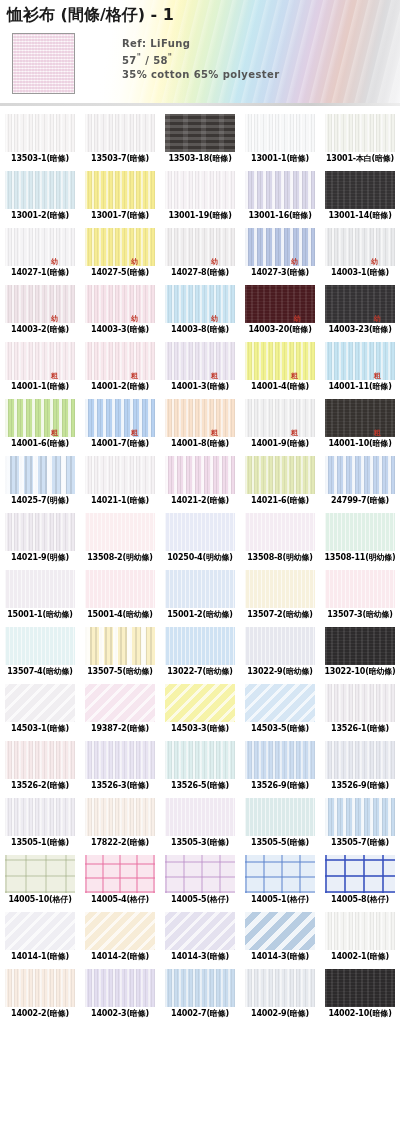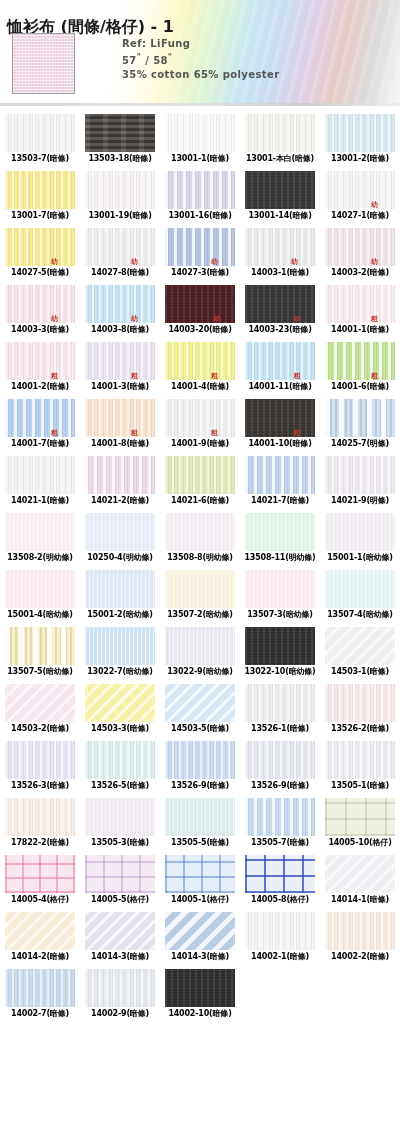--- a/index.html
+++ b/index.html
@@ -70,21 +70,21 @@
   .header-rule {
     position: absolute;
     left: 0; bottom: 4px;
     width: 400px; height: 3px;
     background: linear-gradient(90deg,
       #c9c9c9 0%, #d8d8d8 45%, #bdbdbd 78%, #e8e8e8 100%);
     opacity: 0.75;
   }
   .page-title {
     position: absolute;
-    left: 7px; top: 17px;
+    left: 7px; top: 5px;
     font-family: "DejaVu Sans", "Liberation Sans", sans-serif;
     font-size: 16px;
     font-weight: bold;
     color: #1a1a1a;
     letter-spacing: 0px;
     white-space: nowrap;
     z-index: 4;
   }
   .header-swatch {
     position: absolute;
@@ -192,20 +192,26 @@
     </div>
     <div class="spec-line">35% cotton 65% polyester</div>
   </div>
 
   <div class="header-rule"></div>
 </div>
 
 <div class="grid" id="swatch-grid">
     <div class="cell">
       <div class="sw">
+        <div class="tex" style="background: repeating-linear-gradient(90deg, rgba(255, 255, 255, 0.62) 0px, rgba(255, 255, 255, 0.62) 2px, rgba(255, 255, 255, 0) 2px, rgba(255, 255, 255, 0) 7px), repeating-linear-gradient(90deg, rgba(0, 0, 0, 0.055) 0px, rgba(0, 0, 0, 0.055) 1px, rgba(0, 0, 0, 0) 1px, rgba(0, 0, 0, 0) 3px), rgb(246, 244, 244);"></div>
+      </div>
+      <div class="cap">13503-1(暗條)</div>
+    </div>
+    <div class="cell">
+      <div class="sw">
         <div class="tex" style="background: repeating-linear-gradient(90deg, rgba(255, 255, 255, 0.62) 0px, rgba(255, 255, 255, 0.62) 2px, rgba(255, 255, 255, 0) 2px, rgba(255, 255, 255, 0) 7px), repeating-linear-gradient(90deg, rgba(0, 0, 0, 0.055) 0px, rgba(0, 0, 0, 0.055) 1px, rgba(0, 0, 0, 0) 1px, rgba(0, 0, 0, 0) 3px), rgb(244, 242, 243);"></div>
       </div>
       <div class="cap">13503-7(暗條)</div>
     </div>
     <div class="cell">
       <div class="sw">
         <div class="tex" style="background: repeating-linear-gradient(0deg, rgba(255, 255, 255, 0.16) 0px, rgba(255, 255, 255, 0.16) 3px, rgba(0, 0, 0, 0) 3px, rgba(0, 0, 0, 0) 6px), repeating-linear-gradient(90deg, rgba(255, 255, 255, 0.1) 0px, rgba(255, 255, 255, 0.1) 5px, rgba(0, 0, 0, 0) 5px, rgba(0, 0, 0, 0) 18px), rgb(59, 55, 53);"></div>
       </div>
       <div class="cap">13503-18(暗條)</div>
     </div>
@@ -392,21 +398,21 @@
     <div class="cell">
       <div class="sw">
         <div class="tex" style="background: repeating-linear-gradient(90deg, rgba(255, 255, 255, 0.62) 0px, rgba(255, 255, 255, 0.62) 2px, rgba(255, 255, 255, 0) 2px, rgba(255, 255, 255, 0) 7px), repeating-linear-gradient(90deg, rgba(0, 0, 0, 0.055) 0px, rgba(0, 0, 0, 0.055) 1px, rgba(0, 0, 0, 0) 1px, rgba(0, 0, 0, 0) 3px), rgb(227, 233, 184);"></div>
       </div>
       <div class="cap">14021-6(暗條)</div>
     </div>
     <div class="cell">
       <div class="sw">
         <div class="tex" style="background: repeating-linear-gradient(90deg, rgba(255, 255, 255, 0.8) 0px, rgba(255, 255, 255, 0.8) 3px, rgba(255, 255, 255, 0) 3px, rgba(255, 255, 255, 0) 9px), repeating-linear-gradient(90deg, rgba(0, 0, 0, 0.07) 0px, rgba(0, 0, 0, 0.07) 1px, rgba(0, 0, 0, 0) 1px, rgba(0, 0, 0, 0) 3px), rgb(195, 213, 238);"></div>
       </div>
-      <div class="cap">14021-7(暗條)</div>
+      <div class="cap">24799-7(暗條)</div>
     </div>
     <div class="cell">
       <div class="sw">
         <div class="tex" style="background: repeating-linear-gradient(90deg, rgba(255, 255, 255, 0.62) 0px, rgba(255, 255, 255, 0.62) 2px, rgba(255, 255, 255, 0) 2px, rgba(255, 255, 255, 0) 7px), repeating-linear-gradient(90deg, rgba(0, 0, 0, 0.055) 0px, rgba(0, 0, 0, 0.055) 1px, rgba(0, 0, 0, 0) 1px, rgba(0, 0, 0, 0) 3px), rgb(238, 234, 240);"></div>
       </div>
       <div class="cap">14021-9(明條)</div>
     </div>
     <div class="cell">
       <div class="sw">
         <div class="tex" style="background: repeating-linear-gradient(90deg, rgba(255, 255, 255, 0.62) 0px, rgba(255, 255, 255, 0.62) 1px, rgba(255, 255, 255, 0) 1px, rgba(255, 255, 255, 0) 4px), rgb(251, 238, 240);"></div>
@@ -494,21 +500,21 @@
     <div class="cell">
       <div class="sw">
         <div class="tex" style="background: repeating-linear-gradient(135deg, rgba(255, 255, 255, 0.7) 0px, rgba(255, 255, 255, 0.7) 3px, rgba(255, 255, 255, 0) 3px, rgba(255, 255, 255, 0) 9px), rgb(240, 238, 241);"></div>
       </div>
       <div class="cap">14503-1(暗條)</div>
     </div>
     <div class="cell">
       <div class="sw">
         <div class="tex" style="background: repeating-linear-gradient(135deg, rgba(255, 255, 255, 0.7) 0px, rgba(255, 255, 255, 0.7) 3px, rgba(255, 255, 255, 0) 3px, rgba(255, 255, 255, 0) 9px), rgb(246, 230, 239);"></div>
       </div>
-      <div class="cap">14503-2(暗條)</div>
+      <div class="cap">19387-2(暗條)</div>
     </div>
     <div class="cell">
       <div class="sw">
         <div class="tex" style="background: repeating-linear-gradient(135deg, rgba(255, 255, 255, 0.7) 0px, rgba(255, 255, 255, 0.7) 3px, rgba(255, 255, 255, 0) 3px, rgba(255, 255, 255, 0) 9px), rgb(246, 243, 168);"></div>
       </div>
       <div class="cap">14503-3(暗條)</div>
     </div>
     <div class="cell">
       <div class="sw">
         <div class="tex" style="background: repeating-linear-gradient(135deg, rgba(255, 255, 255, 0.7) 0px, rgba(255, 255, 255, 0.7) 3px, rgba(255, 255, 255, 0) 3px, rgba(255, 255, 255, 0) 9px), rgb(214, 230, 244);"></div>
@@ -642,20 +648,26 @@
       <div class="cap">14002-1(暗條)</div>
     </div>
     <div class="cell">
       <div class="sw">
         <div class="tex" style="background: repeating-linear-gradient(90deg, rgba(255, 255, 255, 0.62) 0px, rgba(255, 255, 255, 0.62) 2px, rgba(255, 255, 255, 0) 2px, rgba(255, 255, 255, 0) 7px), repeating-linear-gradient(90deg, rgba(0, 0, 0, 0.055) 0px, rgba(0, 0, 0, 0.055) 1px, rgba(0, 0, 0, 0) 1px, rgba(0, 0, 0, 0) 3px), rgb(248, 236, 226);"></div>
       </div>
       <div class="cap">14002-2(暗條)</div>
     </div>
     <div class="cell">
       <div class="sw">
+        <div class="tex" style="background: repeating-linear-gradient(90deg, rgba(255, 255, 255, 0.62) 0px, rgba(255, 255, 255, 0.62) 2px, rgba(255, 255, 255, 0) 2px, rgba(255, 255, 255, 0) 7px), repeating-linear-gradient(90deg, rgba(0, 0, 0, 0.055) 0px, rgba(0, 0, 0, 0.055) 1px, rgba(0, 0, 0, 0) 1px, rgba(0, 0, 0, 0) 3px), rgb(227, 222, 240);"></div>
+      </div>
+      <div class="cap">14002-3(暗條)</div>
+    </div>
+    <div class="cell">
+      <div class="sw">
         <div class="tex" style="background: repeating-linear-gradient(90deg, rgba(255, 255, 255, 0.62) 0px, rgba(255, 255, 255, 0.62) 2px, rgba(255, 255, 255, 0) 2px, rgba(255, 255, 255, 0) 7px), repeating-linear-gradient(90deg, rgba(0, 0, 0, 0.055) 0px, rgba(0, 0, 0, 0.055) 1px, rgba(0, 0, 0, 0) 1px, rgba(0, 0, 0, 0) 3px), rgb(201, 220, 238);"></div>
       </div>
       <div class="cap">14002-7(暗條)</div>
     </div>
     <div class="cell">
       <div class="sw">
         <div class="tex" style="background: repeating-linear-gradient(90deg, rgba(255, 255, 255, 0.62) 0px, rgba(255, 255, 255, 0.62) 2px, rgba(255, 255, 255, 0) 2px, rgba(255, 255, 255, 0) 7px), repeating-linear-gradient(90deg, rgba(0, 0, 0, 0.055) 0px, rgba(0, 0, 0, 0.055) 1px, rgba(0, 0, 0, 0) 1px, rgba(0, 0, 0, 0) 3px), rgb(231, 234, 239);"></div>
       </div>
       <div class="cap">14002-9(暗條)</div>
     </div>

